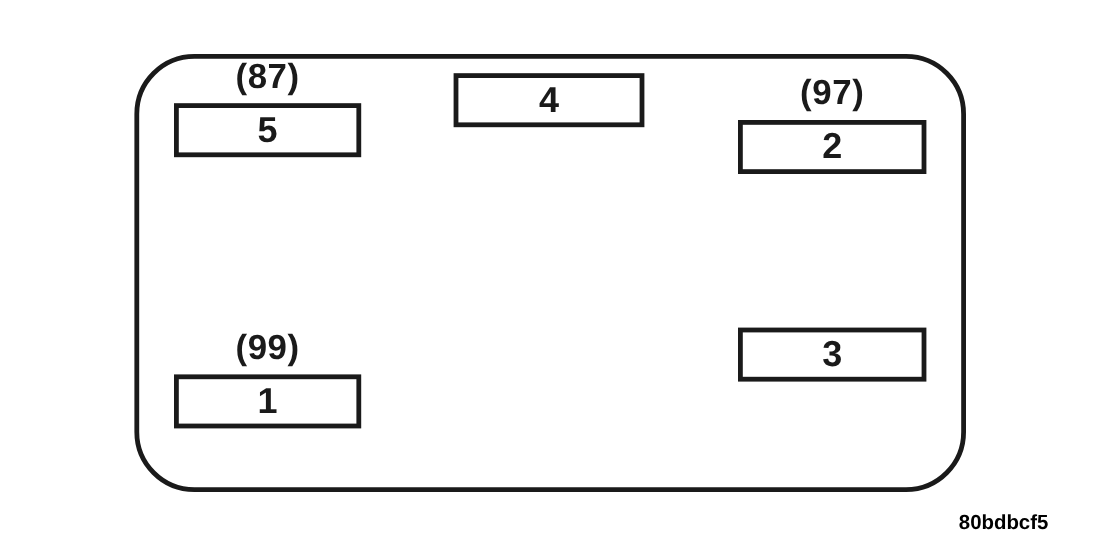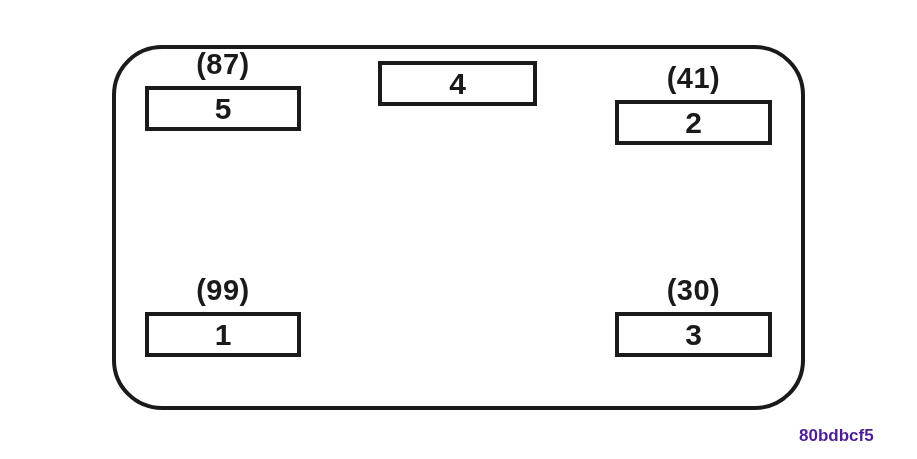--- a/index.html
+++ b/index.html
@@ -60,21 +60,21 @@
   .pin-pos-85  { left: 615px; top: 61px;  width: 157px; }
   .pin-pos-86  { left: 145px; top: 273px; width: 156px; }
   .pin-pos-30  { left: 615px; top: 273px; width: 157px; }
 
   .figure-code {
     position: absolute;
     left: 799px;
     top: 426px;
     font-weight: bold;
     font-size: 17px;
-    color: #4c1d95;
+    color: #000000;
     letter-spacing: 0px;
   }
 </style>
 </head>
 <body>
 
 <div class="relay-outline"></div>
 
 <div class="pin-group pin-pos-87">
   <div class="terminal-label">(87)</div>
@@ -83,33 +83,32 @@
   </div>
 </div>
 
 <div class="pin-group pin-pos-87a">
   <div class="cavity-box">
     <span class="cavity-number">4</span>
   </div>
 </div>
 
 <div class="pin-group pin-pos-85">
-  <div class="terminal-label">(41)</div>
+  <div class="terminal-label">(97)</div>
   <div class="cavity-box">
     <span class="cavity-number">2</span>
   </div>
 </div>
 
 <div class="pin-group pin-pos-86">
   <div class="terminal-label">(99)</div>
   <div class="cavity-box">
     <span class="cavity-number">1</span>
   </div>
 </div>
 
 <div class="pin-group pin-pos-30">
-  <div class="terminal-label">(30)</div>
   <div class="cavity-box">
     <span class="cavity-number">3</span>
   </div>
 </div>
 
 <div class="figure-code">80bdbcf5</div>
 
 </body></html>

